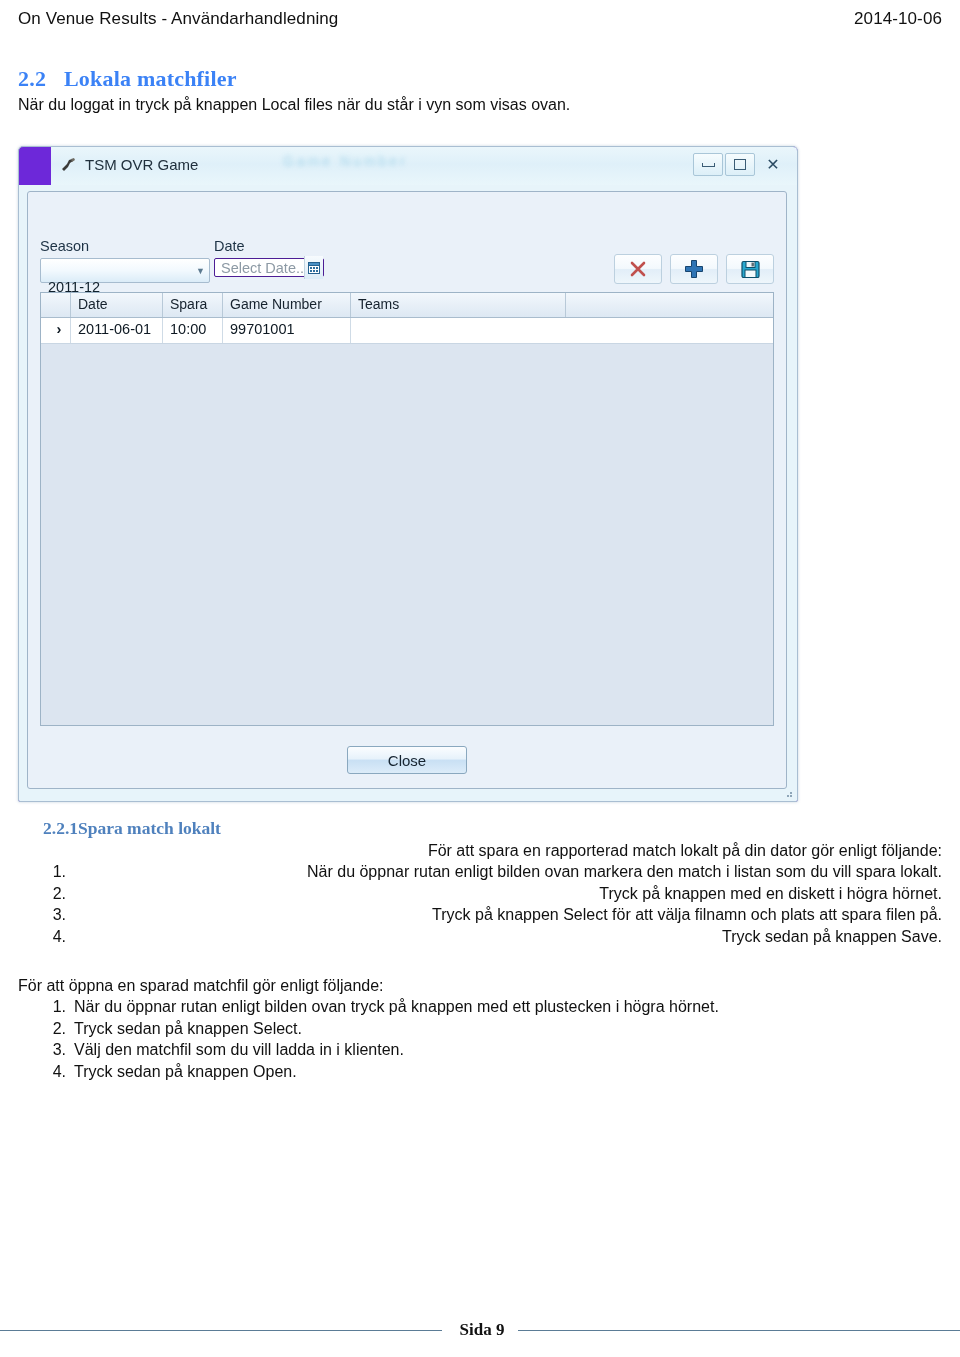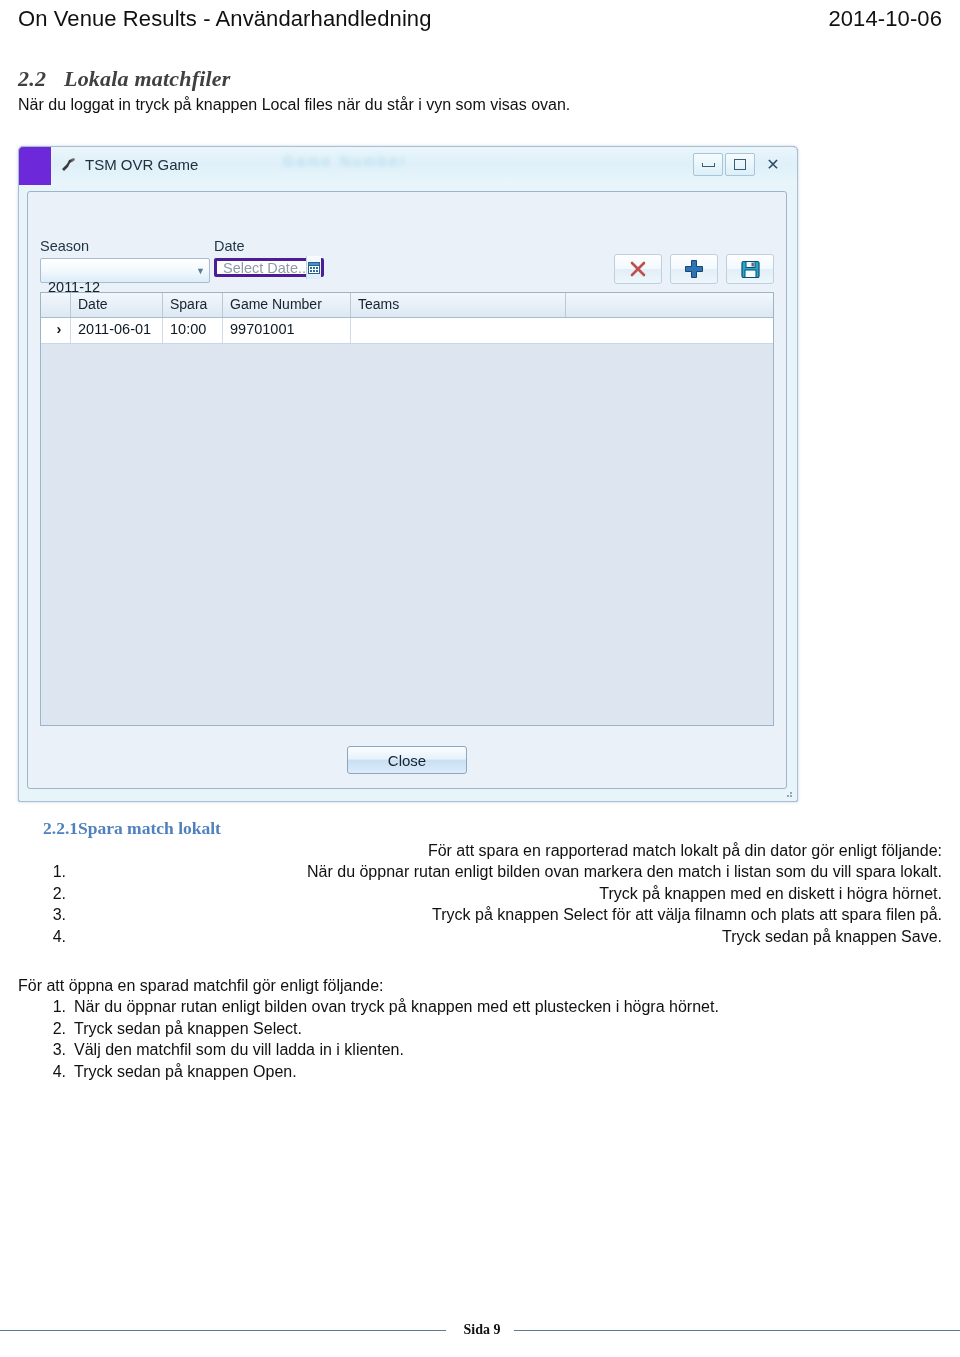--- a/index.html
+++ b/index.html
@@ -19,42 +19,41 @@
   
   .page-header {
     position: absolute;
     top: 6px;
     left: 18px;
     right: 18px;
     height: 26px;
     display: flex;
     align-items: center;
     justify-content: space-between;
-    font-size: 22px;
+    font-size: 17px;
     color: #111;
     letter-spacing: .1px;
   }
 
   
   .content {
     position: absolute;
     top: 66px;
     left: 18px;
     width: 924px;
   }
 
   h2.sec {
     margin: 0 0 2px 0;
     font-family: "Liberation Serif", serif;
     font-weight: bold;
     font-size: 22px;
-    color: #404040;
+    color: #3b82f6;
     letter-spacing: .2px;
     display: flex;
-    font-style: italic;
   }
   h2.sec .num { width: 46px; flex: none; }
 
   h3.subsec {
     margin: 0 0 1px 0;
     font-family: "Liberation Serif", serif;
     font-weight: bold;
     font-size: 17.5px;
     color: #4f81bd;
     display: flex;
@@ -199,21 +198,21 @@
   }
   .combo .arr {
     width: 17px; text-align: center; color: #5c7a90; font-size: 9px;
   }
 
   .datefield {
     position: absolute;
     left: 186px; top: 66px;
     width: 110px; height: 19px;
     box-sizing: border-box;
-    border: 3px solid #4c1d95;
+    border: 1px solid #4c1d95;
     border-radius: 2px;
     background: #ffffff;
     display: flex; align-items: center;
   }
   .datefield .ph {
     padding-left: 6px;
     font-size: 14.5px;
     color: #8d9aa5;
     flex: 1;
     white-space: nowrap;
@@ -319,21 +318,21 @@
     left: 0; right: 0; bottom: 14px;
     height: 26px;
     display: flex; align-items: center;
   }
   .footer .rule { flex: 1; height: 1px; background: #5b7c96; }
   .footer .rule.left  { margin-right: 18px; }
   .footer .rule.right { margin-left: 14px; }
   .footer .pg {
     font-family: "Liberation Serif", serif;
     font-weight: bold;
-    font-size: 14px;
+    font-size: 17px;
     color: #111;
     white-space: nowrap;
   }
 </style>
 </head>
 <body>
 
 <div class="page-header">
   <span>On Venue Results - Användarhandledning</span>
   <span>2014-10-06</span>

